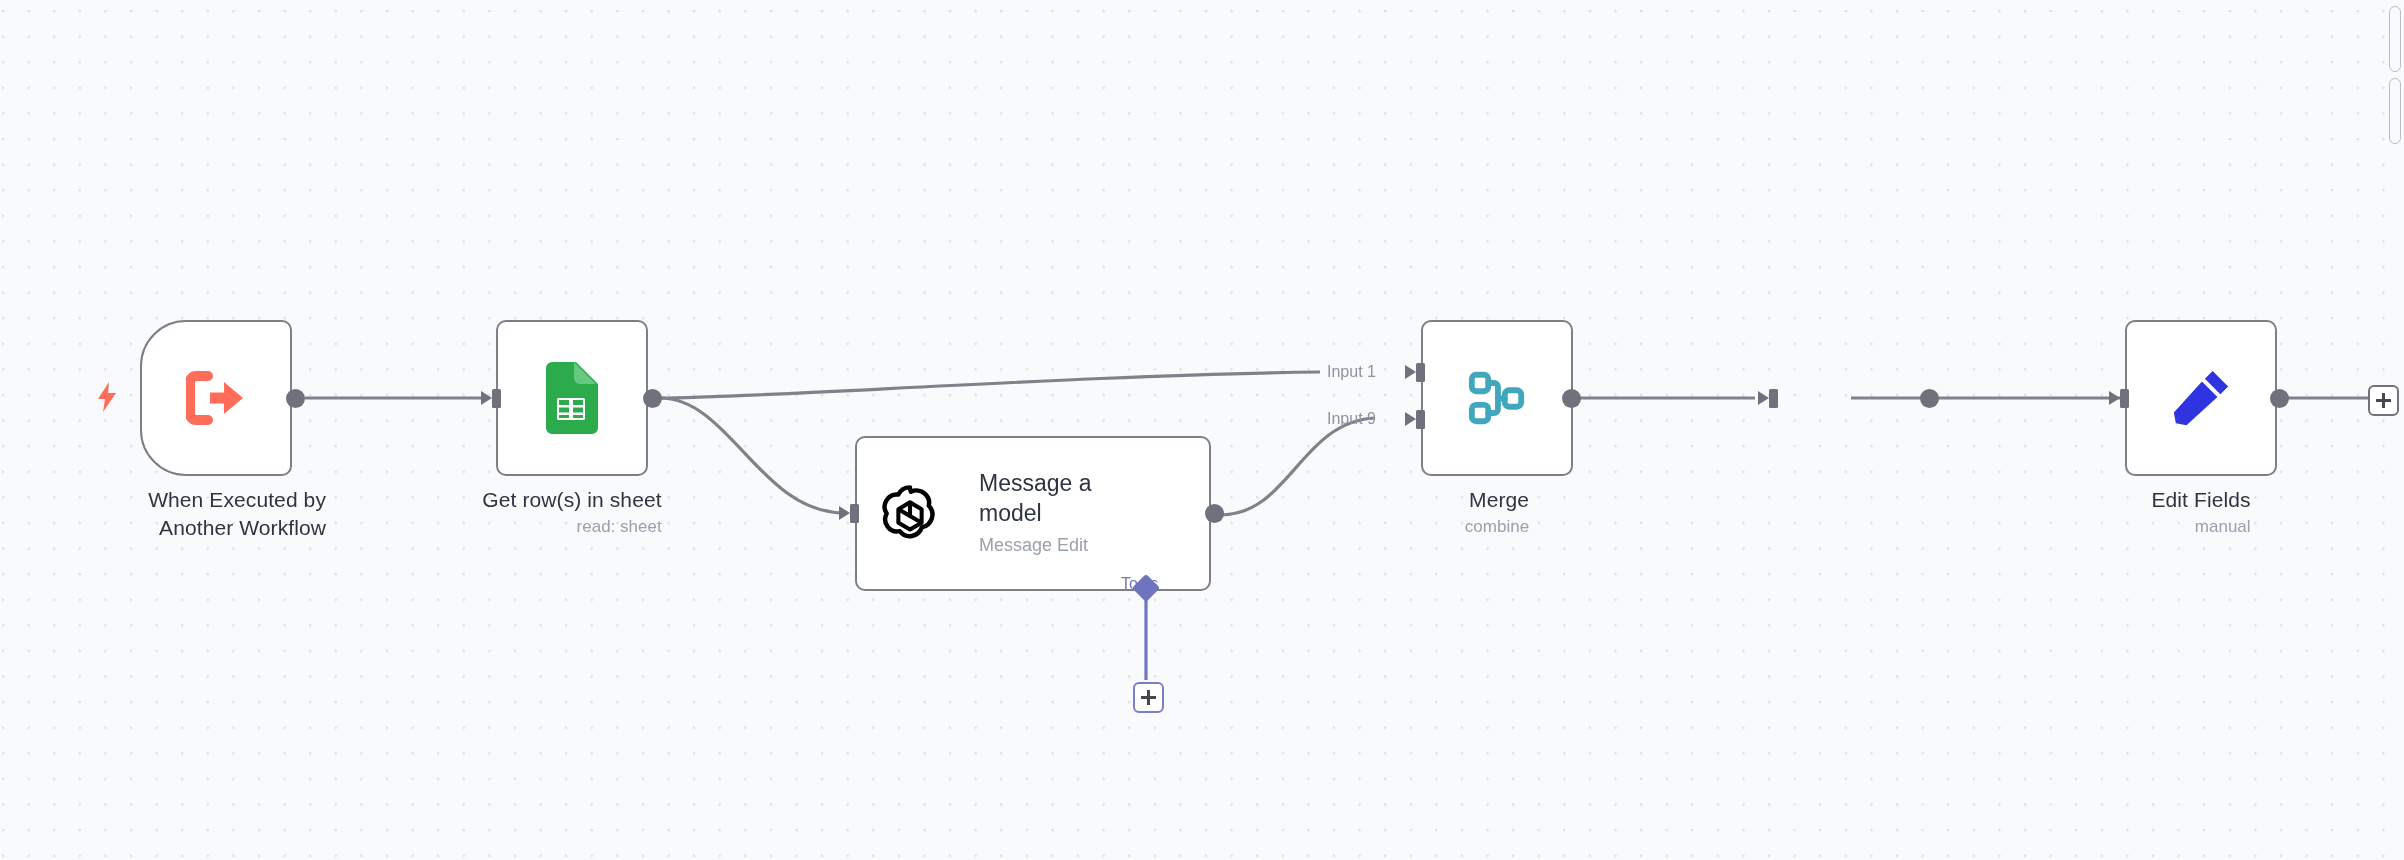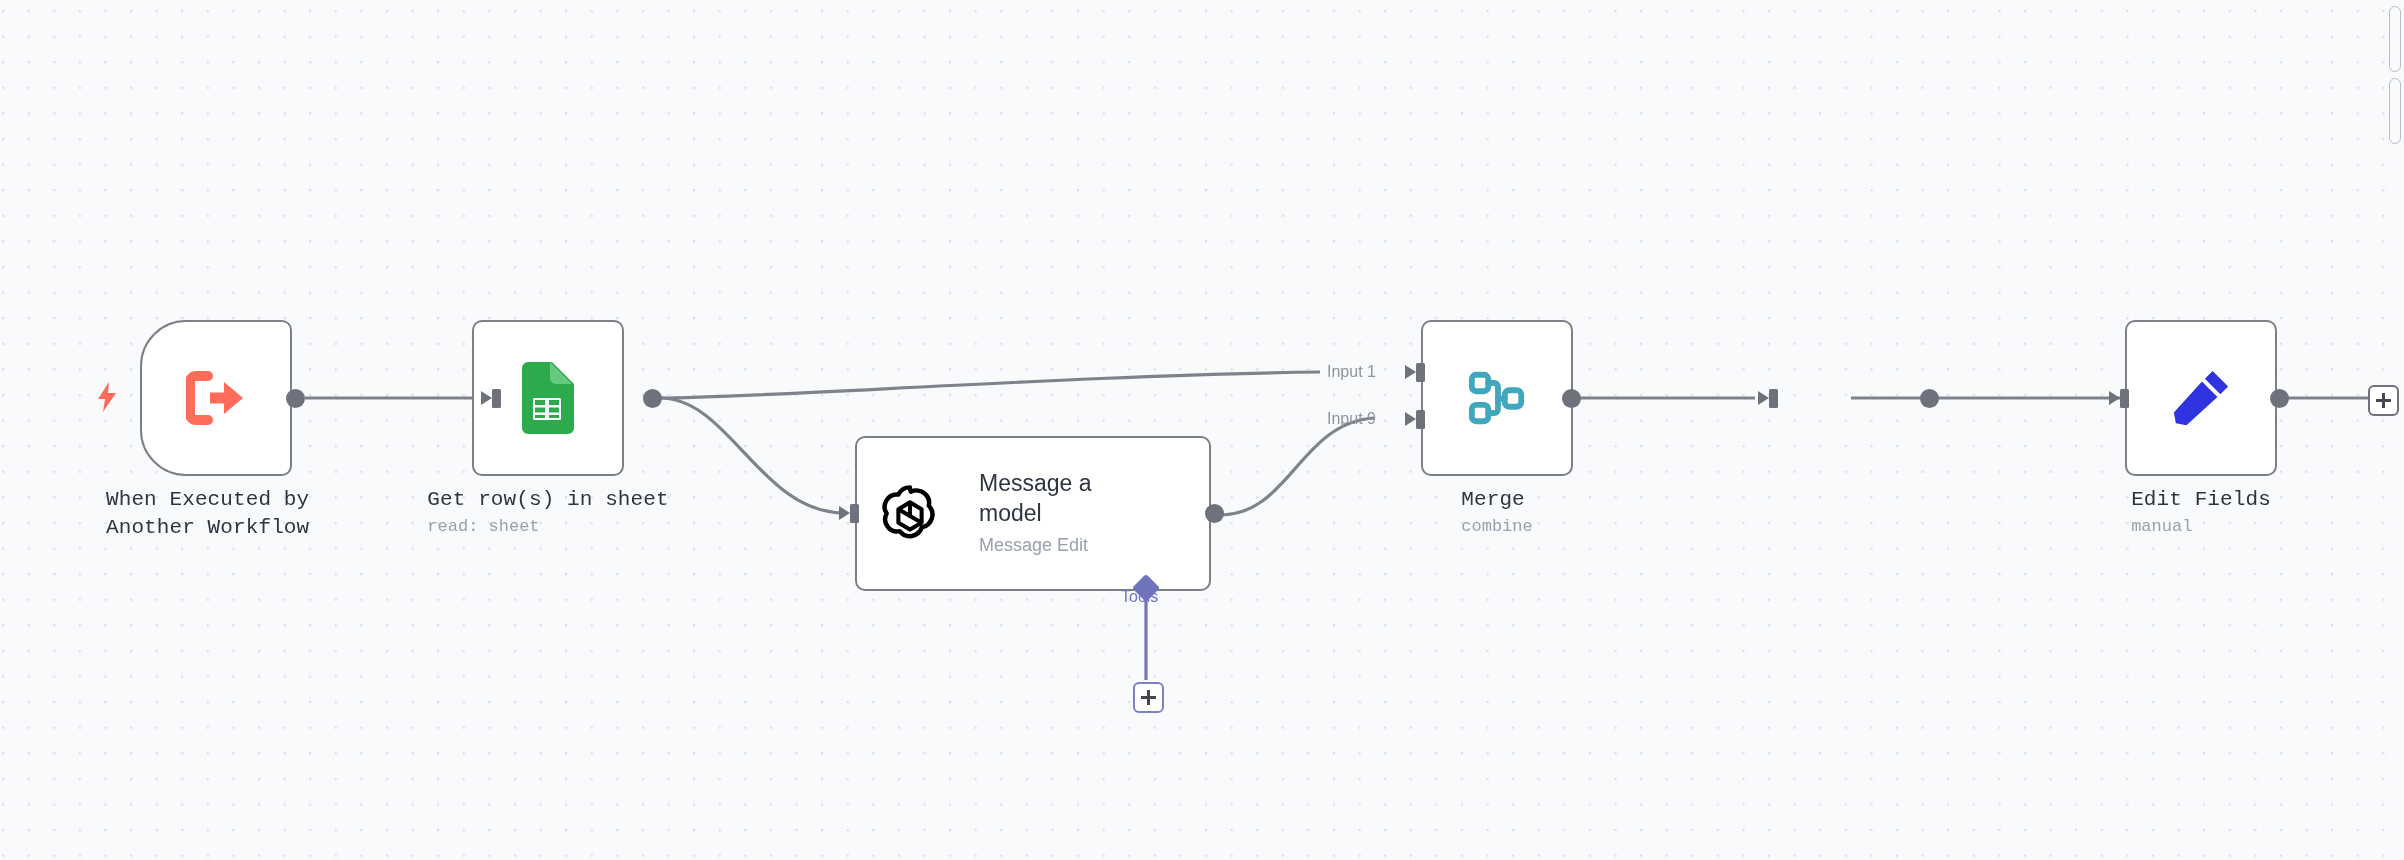--- a/index.html
+++ b/index.html
@@ -55,25 +55,24 @@
     border-top-right-radius: 10px;
     border-bottom-right-radius: 10px;
   }
   .node-box.wide {
     justify-content: flex-start;
     padding-left: 22px;
     gap: 38px;
   }
   .node-labels {
     position: absolute;
-    text-align: left;
+    text-align: right;
     left: 50%;
     transform: translateX(-50%);
     white-space: nowrap;
-    font-family: Liberation Mono, monospace;
   }
   .node-title {
     font-size: 21px;
     color: #2e3440;
     line-height: 1.32;
     letter-spacing: .1px;
   }
   .node-title.two-line { white-space: normal; width: 220px; }
   .node-subtitle {
     font-size: 17px;
@@ -223,21 +222,21 @@
     </div>
   </div>
 
   <span class="lightning" style="left:96px; top:382px;">
     <svg width="22" height="30" viewBox="0 0 22 30">
       <path d="M13 0 L2 17 H9 L7 30 L20 11 H12 Z" fill="#ff6d5a"></path>
     </svg>
   </span>
   <div class="out-port" style="left:286px; top:389px;"></div>
 
-  <div class="node" style="left:472px; top:320px; width:152px; height:156px;">
+  <div class="node" style="left:496px; top:320px; width:152px; height:156px;">
     <div class="node-box" style="width:152px; height:156px;">
       <span>
         <svg width="56" height="72" viewBox="0 0 56 72">
           <path d="M4 0 H34 L56 22 V66 a6 6 0 0 1 -6 6 H10 a6 6 0 0 1 -6 -6 V6 a6 6 0 0 1 6 -6 Z" fill="#2bab4b" transform="translate(-2 0)"></path>
           <path d="M32 0 L54 22 H38 a6 6 0 0 1 -6 -6 Z" fill="#66c97f" transform="translate(-2 0)"></path>
           <rect x="13" y="36" width="28" height="22" rx="1.5" fill="#ffffff"></rect>
           <rect x="15" y="38" width="10" height="5" fill="#2bab4b"></rect>
           <rect x="29" y="38" width="10" height="5" fill="#2bab4b"></rect>
           <rect x="15" y="45.5" width="10" height="5" fill="#2bab4b"></rect>
           <rect x="29" y="45.5" width="10" height="5" fill="#2bab4b"></rect>
@@ -276,21 +275,21 @@
       </span>
     </div>
   </div>
   <div class="in-port" style="left:840px; top:504px;">
     <span class="tri"></span>
       <span class="bar"></span>
   </div>
   <div class="out-port" style="left:1205px; top:504px;"></div>
 
   <div class="tools-diamond" style="left:1136px; top:578px;"></div>
-  <span class="tools-label" style="left:1121px; top:588px;">Tools</span>
+  <span class="tools-label" style="left:1121px; top:575px;">Tools</span>
   <div class="plus-btn accent" style="left:1133px; top:682px;">
     <span class="h"></span>
     <span class="v"></span>
   </div>
 
   <div class="node" style="left:1421px; top:320px; width:152px; height:156px;">
     <div class="node-box" style="width:152px; height:156px;">
       <span>
         <svg width="62" height="62" viewBox="0 0 64 64">
           <rect x="6" y="8" width="17" height="17" rx="4.5" fill="none" stroke="#41a7bd" stroke-width="6"></rect>

